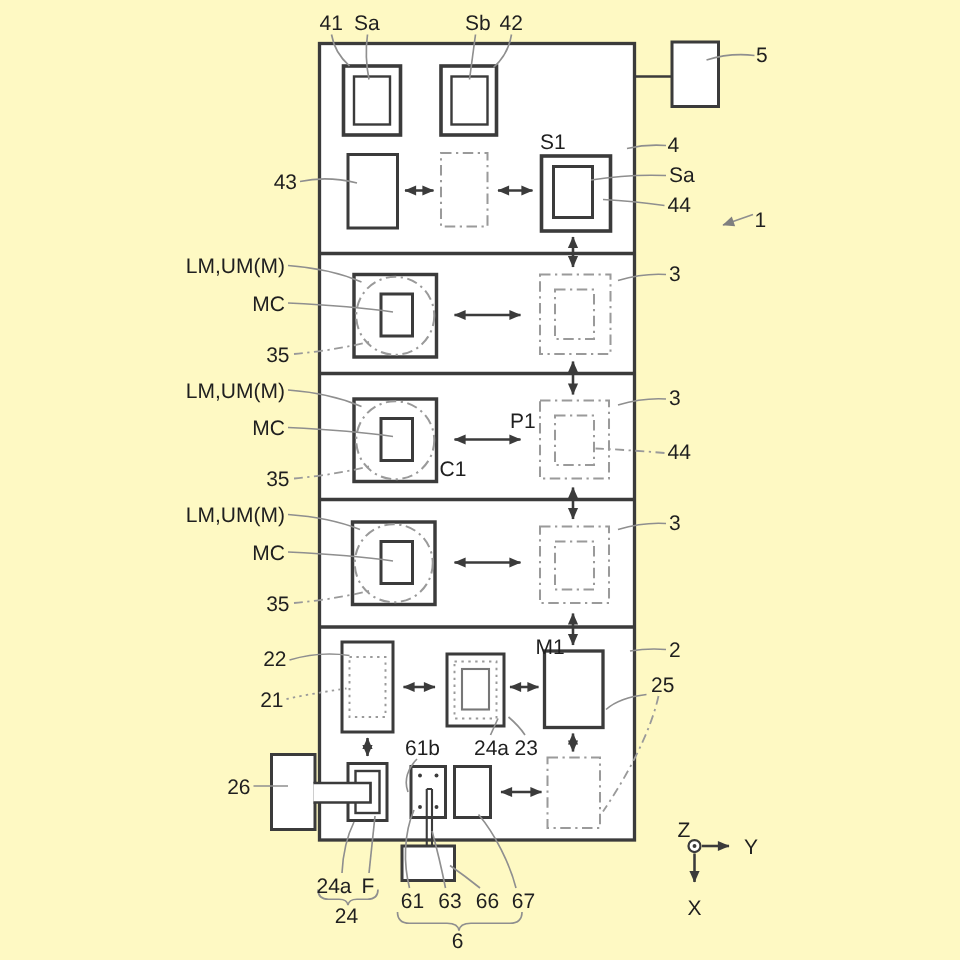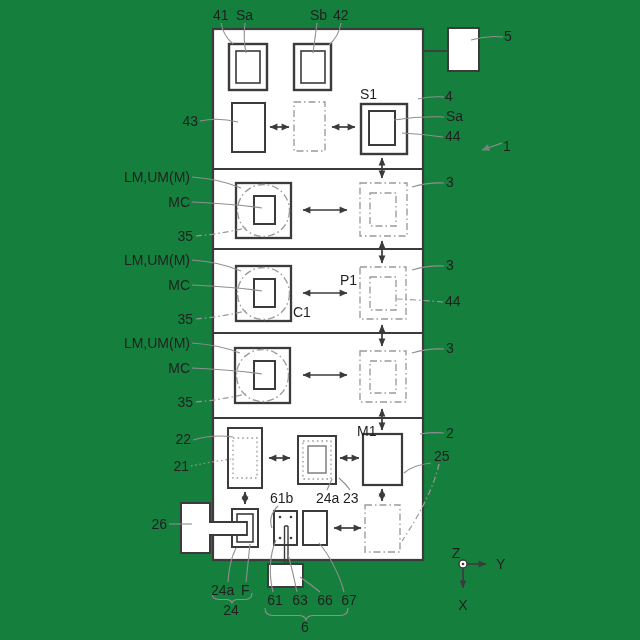--- a/index.html
+++ b/index.html
@@ -1,16 +1,16 @@
 <!DOCTYPE html>
 <html><head>
 <meta charset="utf-8">
 <style>
   html,body{margin:0;padding:0;background:#ffffff;}
-  .stage{position:relative;width:640px;height:640px;background:#15803d;overflow:hidden;}
+  .stage{position:relative;width:640px;height:640px;background:#fef9c3;overflow:hidden;}
   svg{display:block;}
   .lbl{font-family:"Liberation Sans",sans-serif;font-size:14px;fill:#1f1f1f;}
   .solid{fill:#ffffff;stroke:#3b3b3b;}
   .nofill{fill:none;stroke:#3b3b3b;}
   .ghost{fill:none;stroke:#9a9a9a;stroke-width:1.35;stroke-dasharray:7 3 1.5 3;}
   .dotted{fill:none;stroke:#9a9a9a;stroke-width:1.3;stroke-dasharray:1.6 3;}
   .leader{fill:none;stroke:#8f8f8f;stroke-width:1.1;}
   .leaderdd{fill:none;stroke:#9a9a9a;stroke-width:1.2;stroke-dasharray:6 3 1.5 3;}
   .leaderdot{fill:none;stroke:#9a9a9a;stroke-width:1.2;stroke-dasharray:1.6 2.8;}
   .arrow{stroke:#3b3b3b;stroke-width:1.7;fill:none;}

